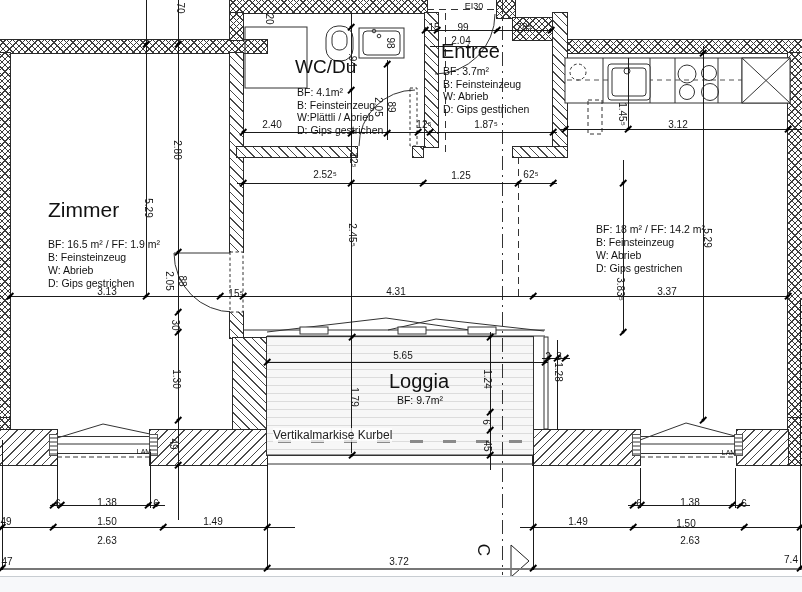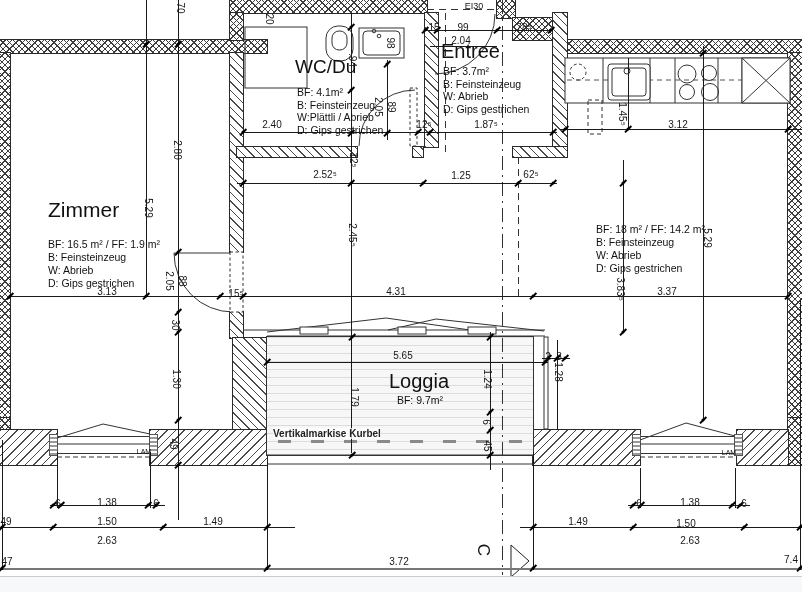--- a/index.html
+++ b/index.html
@@ -26,21 +26,21 @@
   .dim{position:absolute;font-size:10px;color:#161616;white-space:nowrap;
        transform:translate(-50%,-50%);}
   .dim.rot{transform:translate(-50%,-50%) rotate(90deg);}
   .tick{position:absolute;width:9px;height:1.5px;background:#000;transform:translate(-50%,-50%) rotate(-45deg);}
   .dot{position:absolute;width:3px;height:3px;border-radius:2px;background:#000;transform:translate(-50%,-50%);}
   .room-title{position:absolute;font-size:21px;color:#111;white-space:nowrap;}
   .room-title.sm{font-size:19px;}
   .room-details{position:absolute;font-size:10.5px;line-height:13px;color:#111;white-space:nowrap;}
   .ctr{transform:translate(-50%,-50%);}
   .tiny{position:absolute;font-size:7px;color:#111;transform:translate(-50%,-50%);}
-  .note{position:absolute;font-size:10px;font-weight:bold;color:#222;background:rgba(255,255,255,.75);white-space:nowrap;text-align:center;}
+  .note{position:absolute;font-size:12px;font-weight:normal;color:#222;background:rgba(255,255,255,.75);white-space:nowrap;text-align:center;}
   .secletter{position:absolute;font-size:17px;color:#111;transform:translate(-50%,-50%) rotate(90deg);}
   .bottom-strip{position:absolute;left:0;top:576px;width:802px;height:16px;background:#f7f8fa;border-top:1px solid #c8cdd2;}
   svg{position:absolute;left:0;top:0;}
 </style>
 </head>
 <body>
 
 <div id="plan">
 
   <div class="xh" style="left:0;top:40px;width:267px;height:13px"></div>

